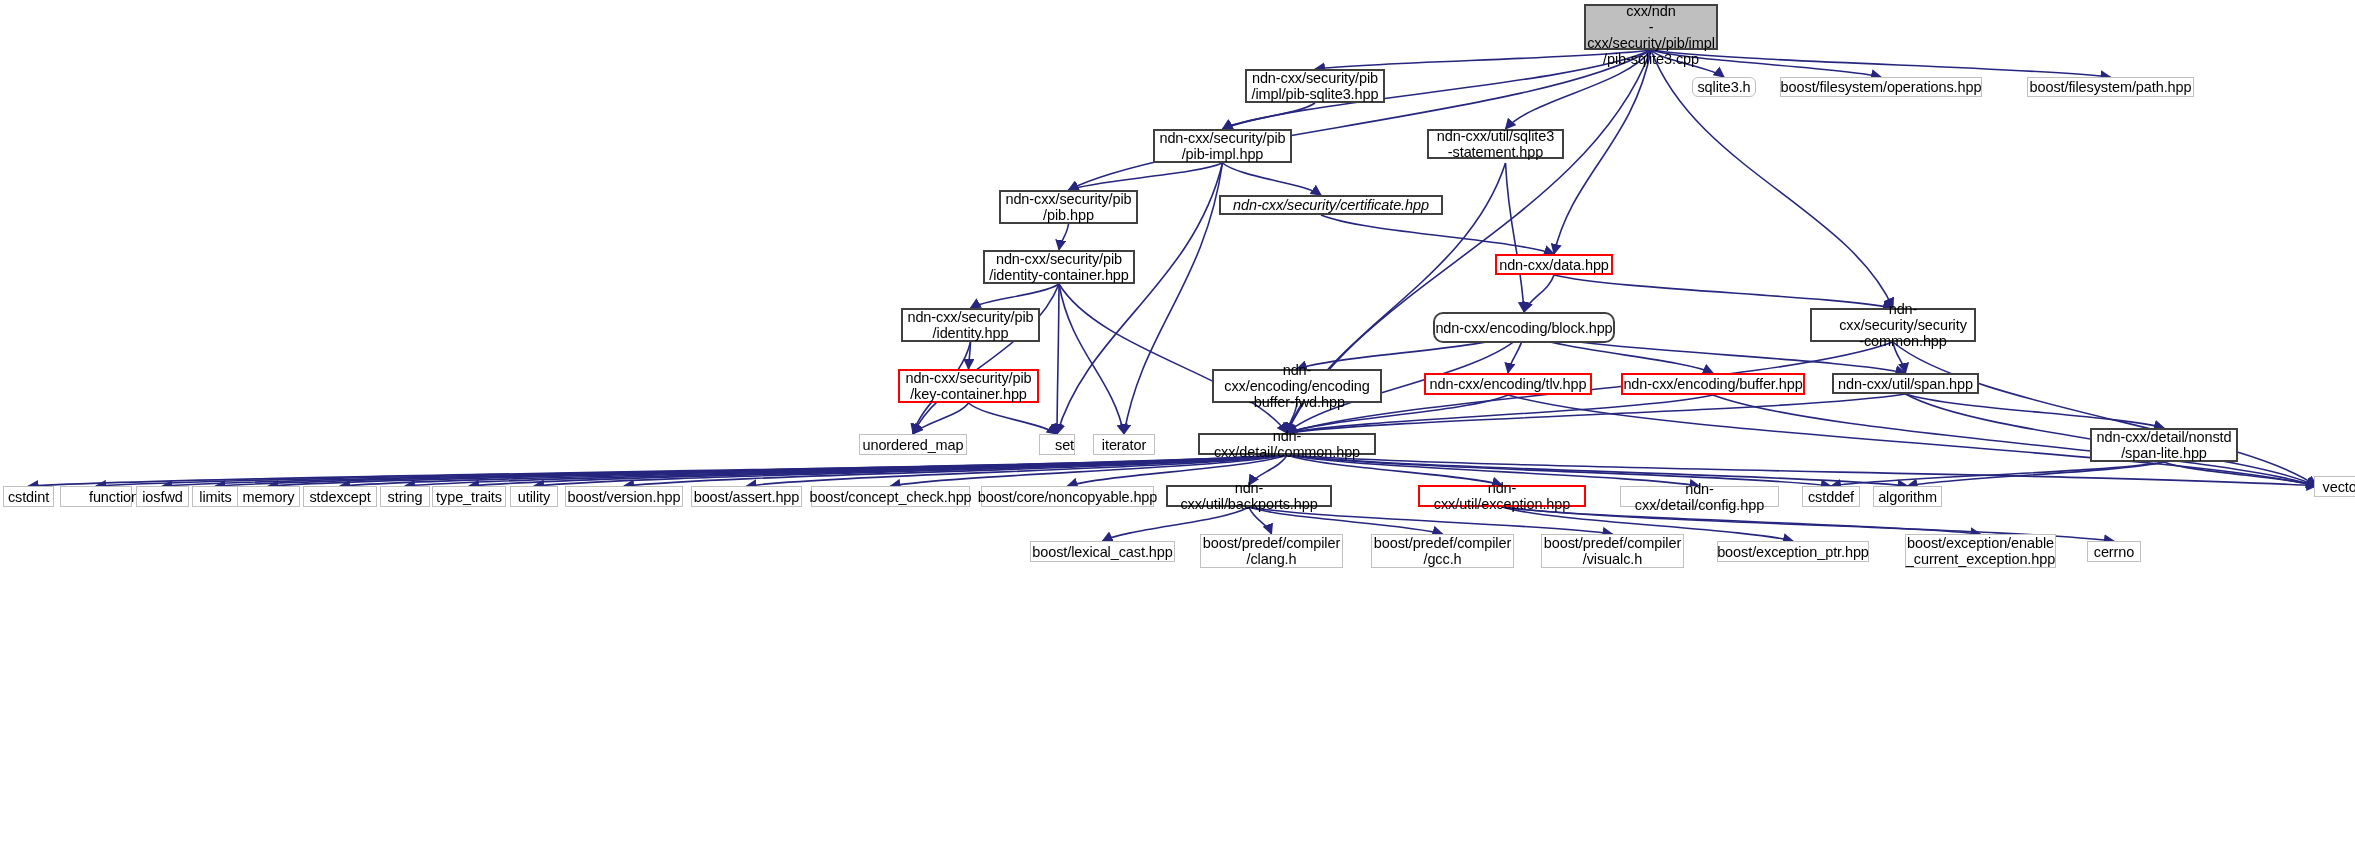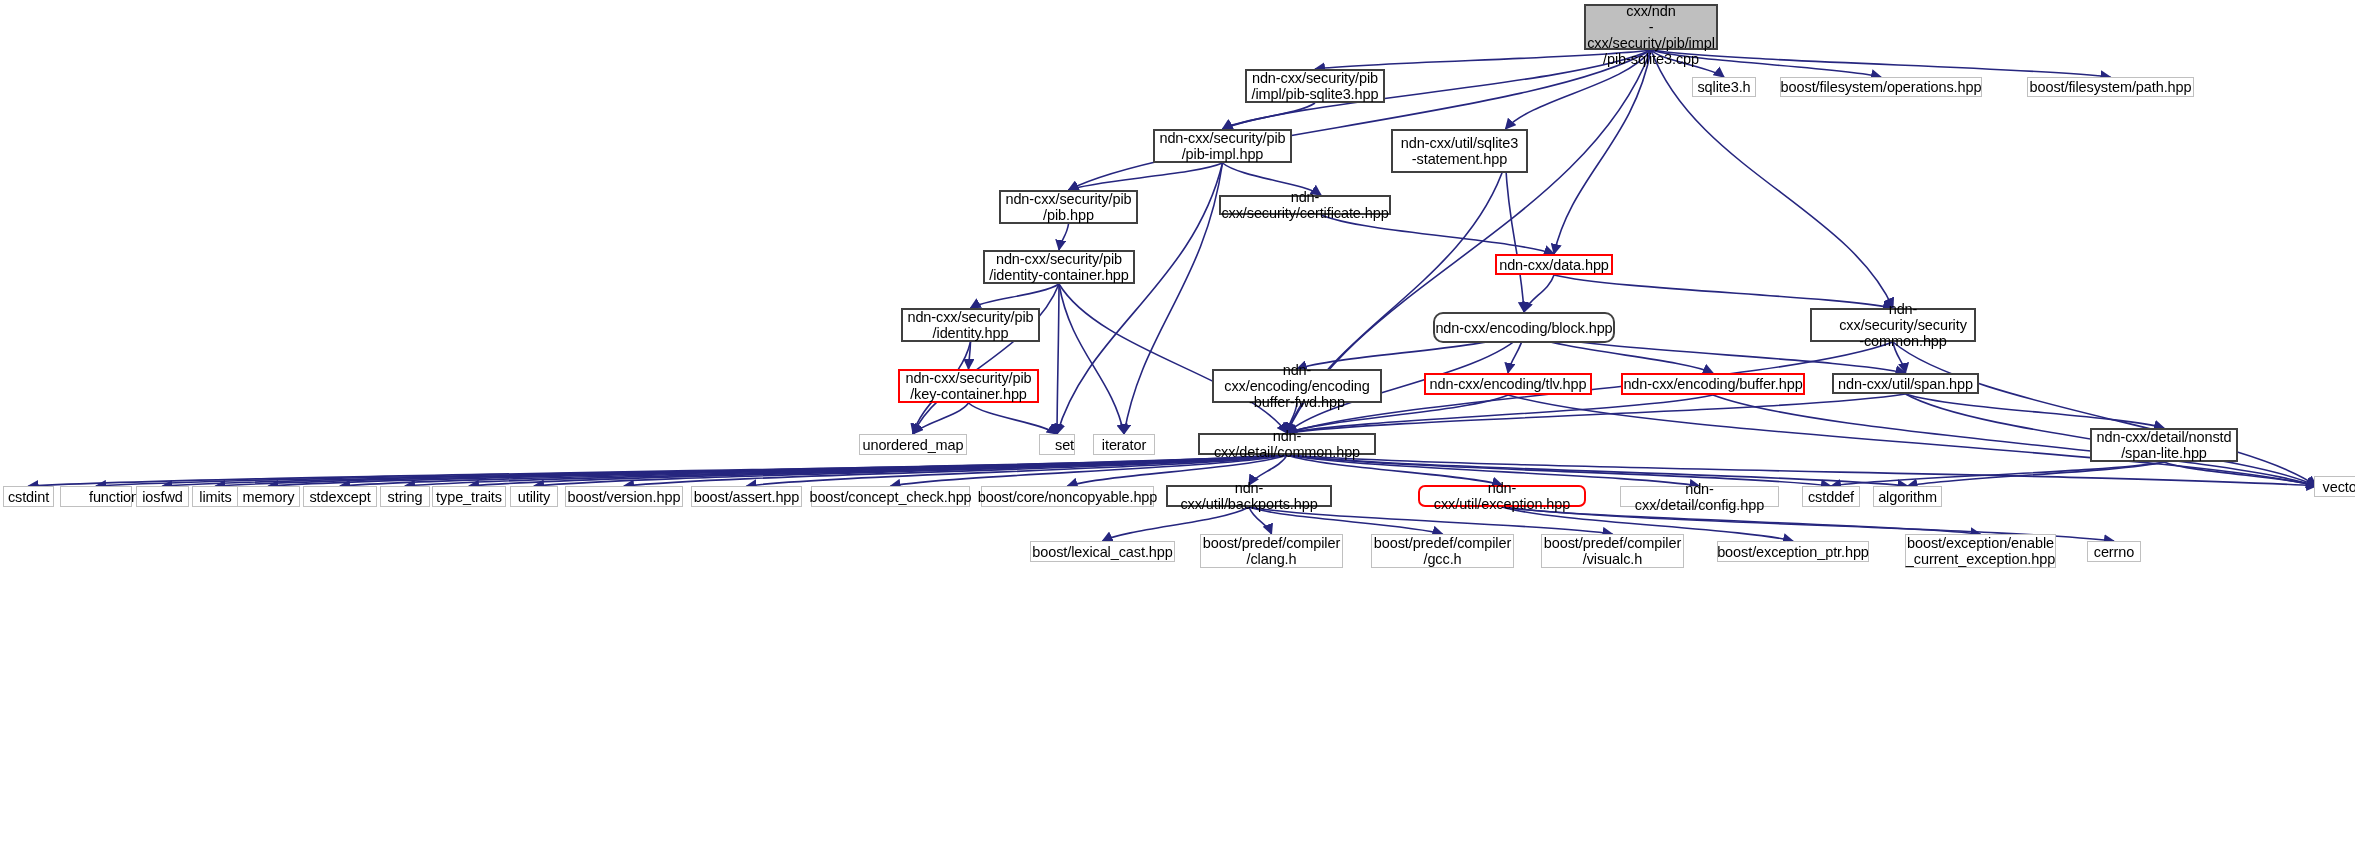--- a/index.html
+++ b/index.html
@@ -137,30 +137,30 @@
         <path d="M 1502 507 C 1588.13 519.15, 1894.37 523.74, 1980.5 534" marker-end="url(#arrow)"></path>
         <path d="M 1502 507 C 1612.16 522.3, 2003.84 528.08, 2114 541" marker-end="url(#arrow)"></path>
       </g>
   </svg>
   <div id="nodes">
       <div class="node root" style="left: 1584px; top: 4px; width: 134px; height: 46px;">ndnSIM/ndn-cxx/ndn
 -cxx/security/pib/impl
 /pib-sqlite3.cpp</div>
       <div class="node solid" style="left: 1245px; top: 69px; width: 140px; height: 34px;">ndn-cxx/security/pib
 /impl/pib-sqlite3.hpp</div>
-      <div class="node plain" style="left: 1692px; top: 77px; width: 64px; height: 20px;">sqlite3.h</div>
+      <div class="node plain" style="left: 1692px; top: 77px; width: 64px; height: 20px; border-radius: 6px;">sqlite3.h</div>
       <div class="node plain" style="left: 1780px; top: 77px; width: 202px; height: 20px;">boost/filesystem/operations.hpp</div>
       <div class="node plain" style="left: 2027px; top: 77px; width: 167px; height: 20px;">boost/filesystem/path.hpp</div>
       <div class="node solid" style="left: 1153px; top: 129px; width: 139px; height: 34px;">ndn-cxx/security/pib
 /pib-impl.hpp</div>
-      <div class="node solid" style="left: 1391px; top: 129px; width: 137px; height: 44px;">ndn-cxx/util/sqlite3
+      <div class="node solid" style="left: 1427px; top: 129px; width: 137px; height: 30px;">ndn-cxx/util/sqlite3
 -statement.hpp</div>
       <div class="node solid" style="left: 999px; top: 190px; width: 139px; height: 34px;">ndn-cxx/security/pib
 /pib.hpp</div>
-      <div class="node solid" style="left: 1219px; top: 195px; width: 172px; height: 20px;">ndn-cxx/security/certificate.hpp</div>
+      <div class="node solid" style="left: 1219px; top: 195px; width: 224px; height: 20px; font-style: italic;">ndn-cxx/security/certificate.hpp</div>
       <div class="node solid" style="left: 983px; top: 250px; width: 152px; height: 34px;">ndn-cxx/security/pib
 /identity-container.hpp</div>
       <div class="node red" style="left: 1495px; top: 254px; width: 118px; height: 21px;">ndn-cxx/data.hpp</div>
       <div class="node solid" style="left: 901px; top: 308px; width: 139px; height: 34px;">ndn-cxx/security/pib
 /identity.hpp</div>
       <div class="node solid" style="left: 1433px; top: 312px; width: 182px; height: 31px; border-radius: 10px;">ndn-cxx/encoding/block.hpp</div>
       <div class="node solid" style="left: 1810px; top: 308px; width: 166px; height: 34px; padding-left: 20px;">ndn-cxx/security/security
 -common.hpp</div>
       <div class="node red" style="left: 898px; top: 369px; width: 141px; height: 34px;">ndn-cxx/security/pib
 /key-container.hpp</div>
@@ -182,21 +182,21 @@
       <div class="node plain" style="left: 237px; top: 486px; width: 63px; height: 21px;">memory</div>
       <div class="node plain" style="left: 303px; top: 486px; width: 74px; height: 21px;">stdexcept</div>
       <div class="node plain" style="left: 380px; top: 486px; width: 50px; height: 21px;">string</div>
       <div class="node plain" style="left: 432px; top: 486px; width: 74px; height: 21px;">type_traits</div>
       <div class="node plain" style="left: 510px; top: 486px; width: 48px; height: 21px;">utility</div>
       <div class="node plain" style="left: 565px; top: 486px; width: 118px; height: 21px;">boost/version.hpp</div>
       <div class="node plain" style="left: 691px; top: 486px; width: 111px; height: 21px;">boost/assert.hpp</div>
       <div class="node plain" style="left: 811px; top: 486px; width: 159px; height: 21px;">boost/concept_check.hpp</div>
       <div class="node plain" style="left: 981px; top: 486px; width: 173px; height: 21px;">boost/core/noncopyable.hpp</div>
       <div class="node solid" style="left: 1166px; top: 485px; width: 166px; height: 22px;">ndn-cxx/util/backports.hpp</div>
-      <div class="node red" style="left: 1418px; top: 485px; width: 168px; height: 22px; border-radius: 7px;">ndn-cxx/util/exception.hpp</div>
+      <div class="node red" style="left: 1418px; top: 485px; width: 168px; height: 22px;">ndn-cxx/util/exception.hpp</div>
       <div class="node plain" style="left: 1620px; top: 486px; width: 159px; height: 21px;">ndn-cxx/detail/config.hpp</div>
       <div class="node plain" style="left: 1802px; top: 486px; width: 58px; height: 21px;">cstddef</div>
       <div class="node plain" style="left: 1873px; top: 486px; width: 69px; height: 21px;">algorithm</div>
       <div class="node plain" style="left: 2290px; top: 476px; width: 56px; height: 21px; margin-left: 24px;">vector</div>
       <div class="node plain" style="left: 1030px; top: 541px; width: 145px; height: 21px;">boost/lexical_cast.hpp</div>
       <div class="node plain" style="left: 1200px; top: 534px; width: 143px; height: 34px;">boost/predef/compiler
 /clang.h</div>
       <div class="node plain" style="left: 1371px; top: 534px; width: 143px; height: 34px;">boost/predef/compiler
 /gcc.h</div>
       <div class="node plain" style="left: 1541px; top: 534px; width: 143px; height: 34px;">boost/predef/compiler

